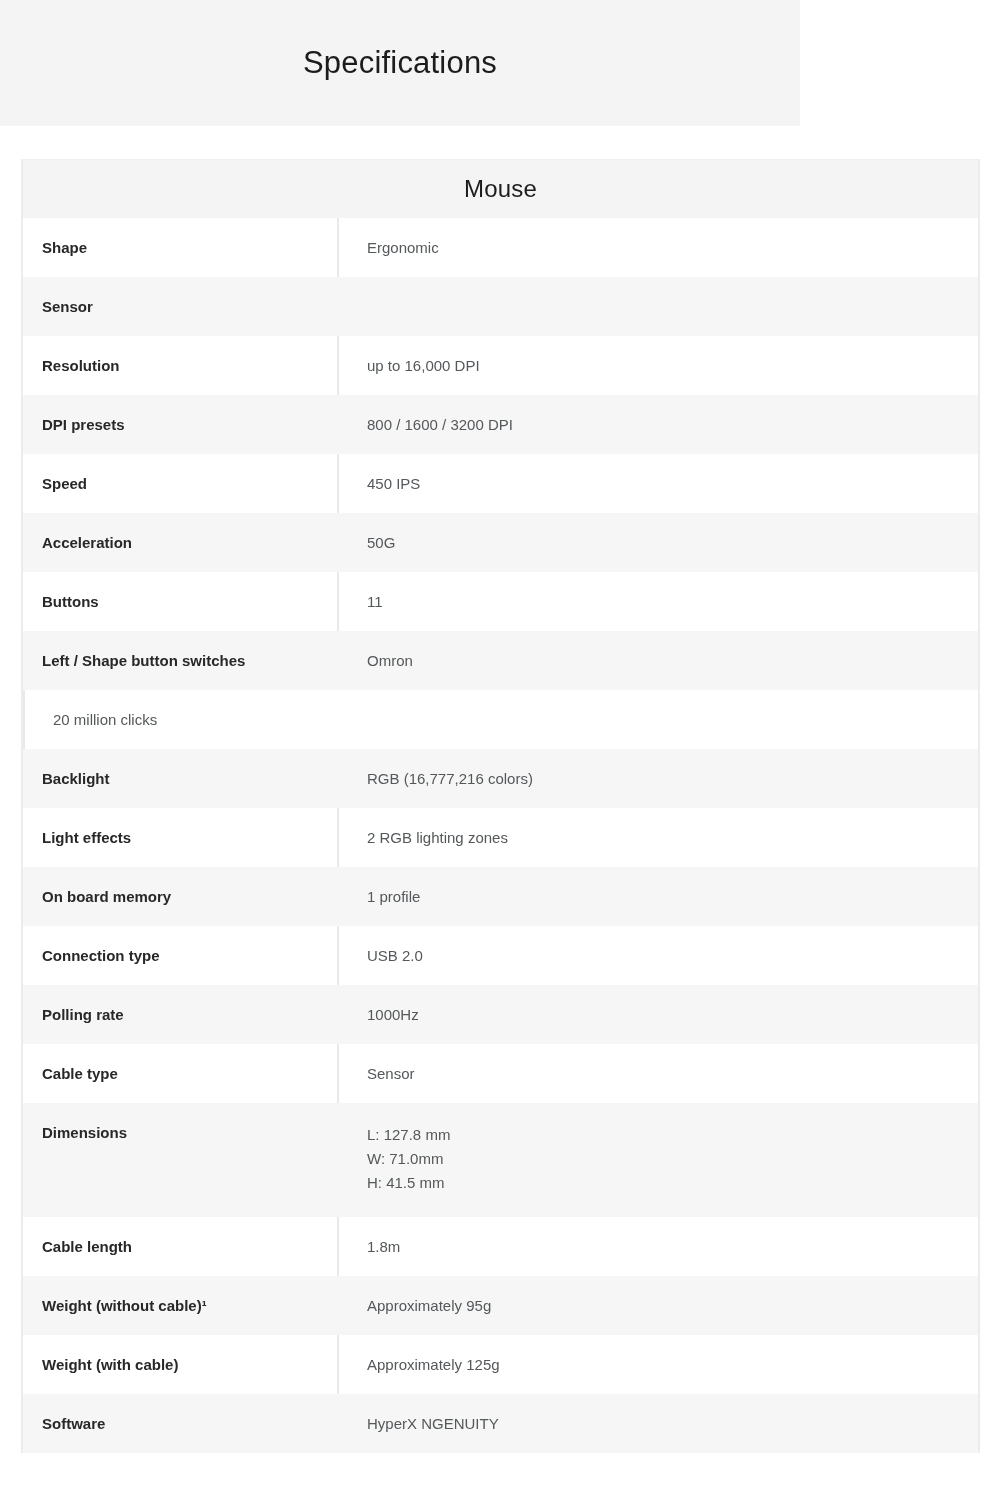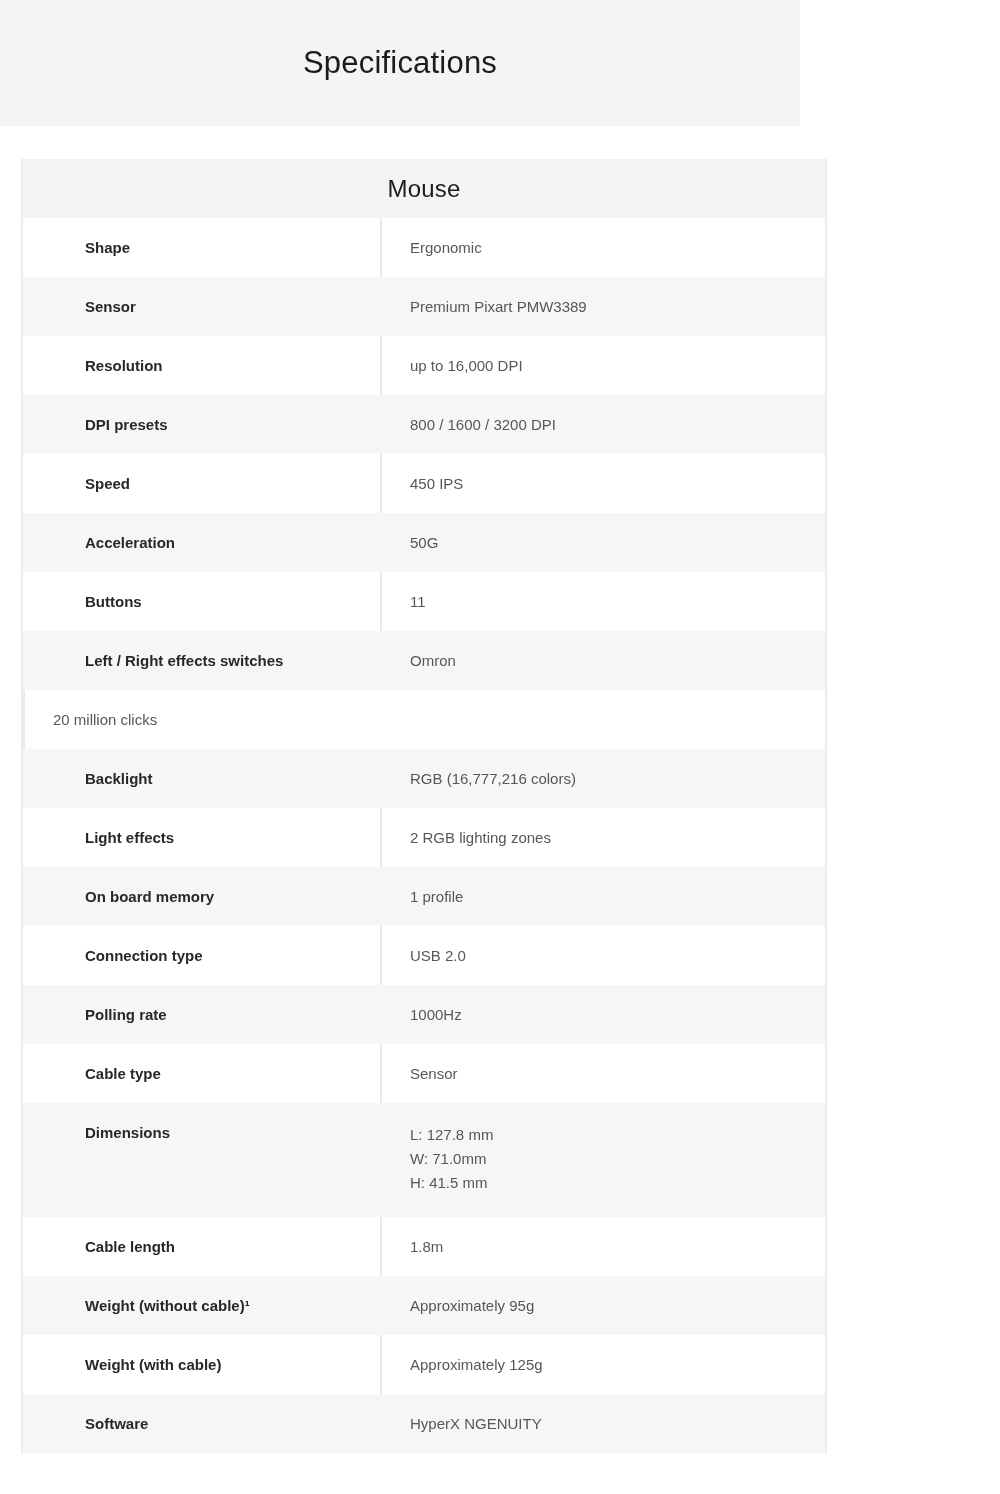--- a/index.html
+++ b/index.html
@@ -26,21 +26,21 @@
   }
   .hero-title {
     margin: 0;
     font-size: 31px;
     font-weight: 500;
     letter-spacing: 0.2px;
     color: #1c1c1c;
   }
   
   .spec-table {
-    width: 806px;
+    width: 959px;
     margin: 33px 20px 0 21px;
     border-left: 2px solid #ececec;
     border-right: 2px solid #ececec;
     border-top: 1px solid #f0f0f0;
   }
   .table-header {
     height: 58px;
     background: #f4f4f4;
     display: flex;
     align-items: center;
@@ -65,21 +65,20 @@
     flex-shrink: 0;
     min-height: 59px;
     padding-left: 19px;
     padding-right: 12px;
     display: flex;
     align-items: center;
     font-size: 15px;
     font-weight: 700;
     color: #282828;
     line-height: 20px;
-    margin-left: 43px;
   }
   .spec-value {
     flex: 1;
     min-height: 59px;
     border-left: 2px solid #e9e9e9;
     padding-left: 28px;
     padding-right: 12px;
     display: flex;
     align-items: center;
     font-size: 15px;
@@ -114,21 +113,20 @@
     <div class="table-header">
       <h2 class="table-title">Mouse</h2>
     </div>
     <div class="table-body" id="table-body">
         <div class="spec-row">
           <div class="spec-label">Shape</div>
           <div class="spec-value">Ergonomic</div>
         </div>
         <div class="spec-row alt">
           <div class="spec-label">Sensor</div>
-          <div class="spec-value">Premium Pixart PMW3389</div>
         </div>
         <div class="spec-row">
           <div class="spec-label">Resolution</div>
           <div class="spec-value">up to 16,000 DPI</div>
         </div>
         <div class="spec-row alt">
           <div class="spec-label">DPI presets</div>
           <div class="spec-value">800 / 1600 / 3200 DPI</div>
         </div>
         <div class="spec-row">
@@ -137,21 +135,21 @@
         </div>
         <div class="spec-row alt">
           <div class="spec-label">Acceleration</div>
           <div class="spec-value">50G</div>
         </div>
         <div class="spec-row">
           <div class="spec-label">Buttons</div>
           <div class="spec-value">11</div>
         </div>
         <div class="spec-row alt">
-          <div class="spec-label">Left / Right effects switches</div>
+          <div class="spec-label">Left / Shape button switches</div>
           <div class="spec-value">Omron</div>
         </div>
         <div class="spec-row">
           <div class="spec-value">20 million clicks</div>
         </div>
         <div class="spec-row alt">
           <div class="spec-label">Backlight</div>
           <div class="spec-value">RGB (16,777,216 colors)</div>
         </div>
         <div class="spec-row">

